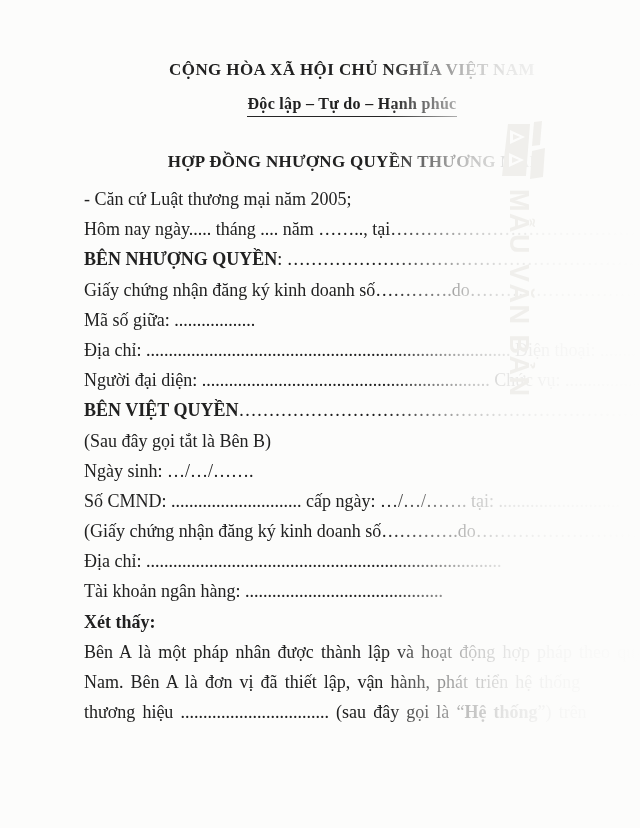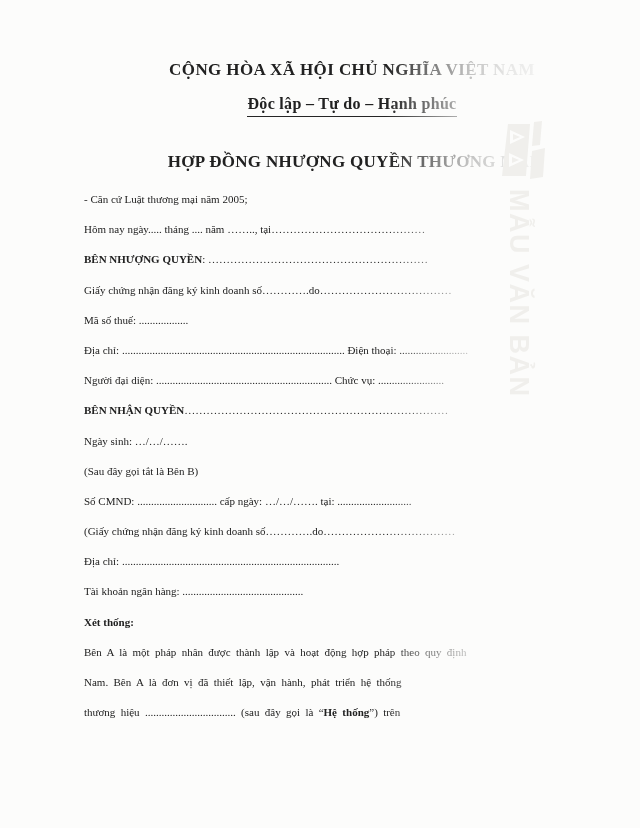--- a/index.html
+++ b/index.html
@@ -61,21 +61,21 @@
   
   .doc-lines {
     position: absolute;
     top: 184px;
     left: 84px;
     width: 556px;
   }
   .doc-lines .line {
     height: 30.2px;
     line-height: 30.2px;
-    font-size: 11px;
+    font-size: 18px;
     white-space: nowrap;
     overflow: visible;
   }
   .doc-lines .line .b {
     font-weight: bold;
     margin-top: 16px;
   }
   .doc-lines .line.justify {
     word-spacing: 2.6px;
   }
@@ -133,31 +133,31 @@
     <span class="motto">Độc lập – Tự do – Hạnh phúc</span>
   </div>
 
   <div class="hdr-title">HỢP ĐỒNG NHƯỢNG QUYỀN THƯƠNG MẠI</div>
 
   <div class="doc-lines">
       <div class="line"><span>- Căn cứ Luật thương mại năm 2005;</span></div>
       <div class="line"><span>Hôm nay ngày..... tháng .... năm …….., tại……………………………………</span></div>
       <div class="line"><span class="b">BÊN NHƯỢNG QUYỀN</span><span>: ……………………………………………………</span></div>
       <div class="line"><span>Giấy chứng nhận đăng ký kinh doanh số………….do………………………………</span></div>
-      <div class="line"><span>Mã số thuế:  ..................</span></div>
+      <div class="line"><span>Mã số giữa:  ..................</span></div>
       <div class="line"><span>Địa chỉ: ................................................................................. Điện thoại: .........................</span></div>
       <div class="line"><span>Người đại diện: ................................................................ Chức vụ: ........................</span></div>
-      <div class="line"><span class="b">BÊN NHẬN QUYỀN</span><span>………………………………………………………………</span></div>
+      <div class="line"><span class="b">BÊN VIỆT QUYỀN</span><span>………………………………………………………………</span></div>
+      <div class="line"><span>(Sau đây gọi tắt là Bên B)</span></div>
       <div class="line"><span>Ngày sinh: …/…/…….</span></div>
-      <div class="line"><span>(Sau đây gọi tắt là Bên B)</span></div>
       <div class="line"><span>Số CMND: ............................. cấp ngày: …/…/……. tại: ...........................</span></div>
       <div class="line"><span>(Giấy chứng nhận đăng ký kinh doanh số………….do………………………………</span></div>
       <div class="line"><span>Địa chỉ: ...............................................................................</span></div>
       <div class="line"><span>Tài khoản ngân hàng: ............................................</span></div>
-      <div class="line"><span class="b">Xét thống:</span></div>
+      <div class="line"><span class="b">Xét thấy:</span></div>
       <div class="line justify"><span>Bên A là một pháp nhân được thành lập và hoạt động hợp pháp theo quy định</span></div>
       <div class="line justify"><span>Nam. Bên A là đơn vị đã thiết lập, vận hành, phát triển hệ thống</span></div>
       <div class="line justify"><span>thương hiệu ................................. (sau đây gọi là “</span><span class="b">Hệ thống</span><span>”) trên</span></div>
     </div>
 
   <div class="glare"></div>
 
   <svg class="wm-logo" viewBox="0 0 50 58" xmlns="http://www.w3.org/2000/svg">
     <g fill="#f0efec">
       <path d="M9 3 L31 3 L27 55 L3 55 Z"></path>

